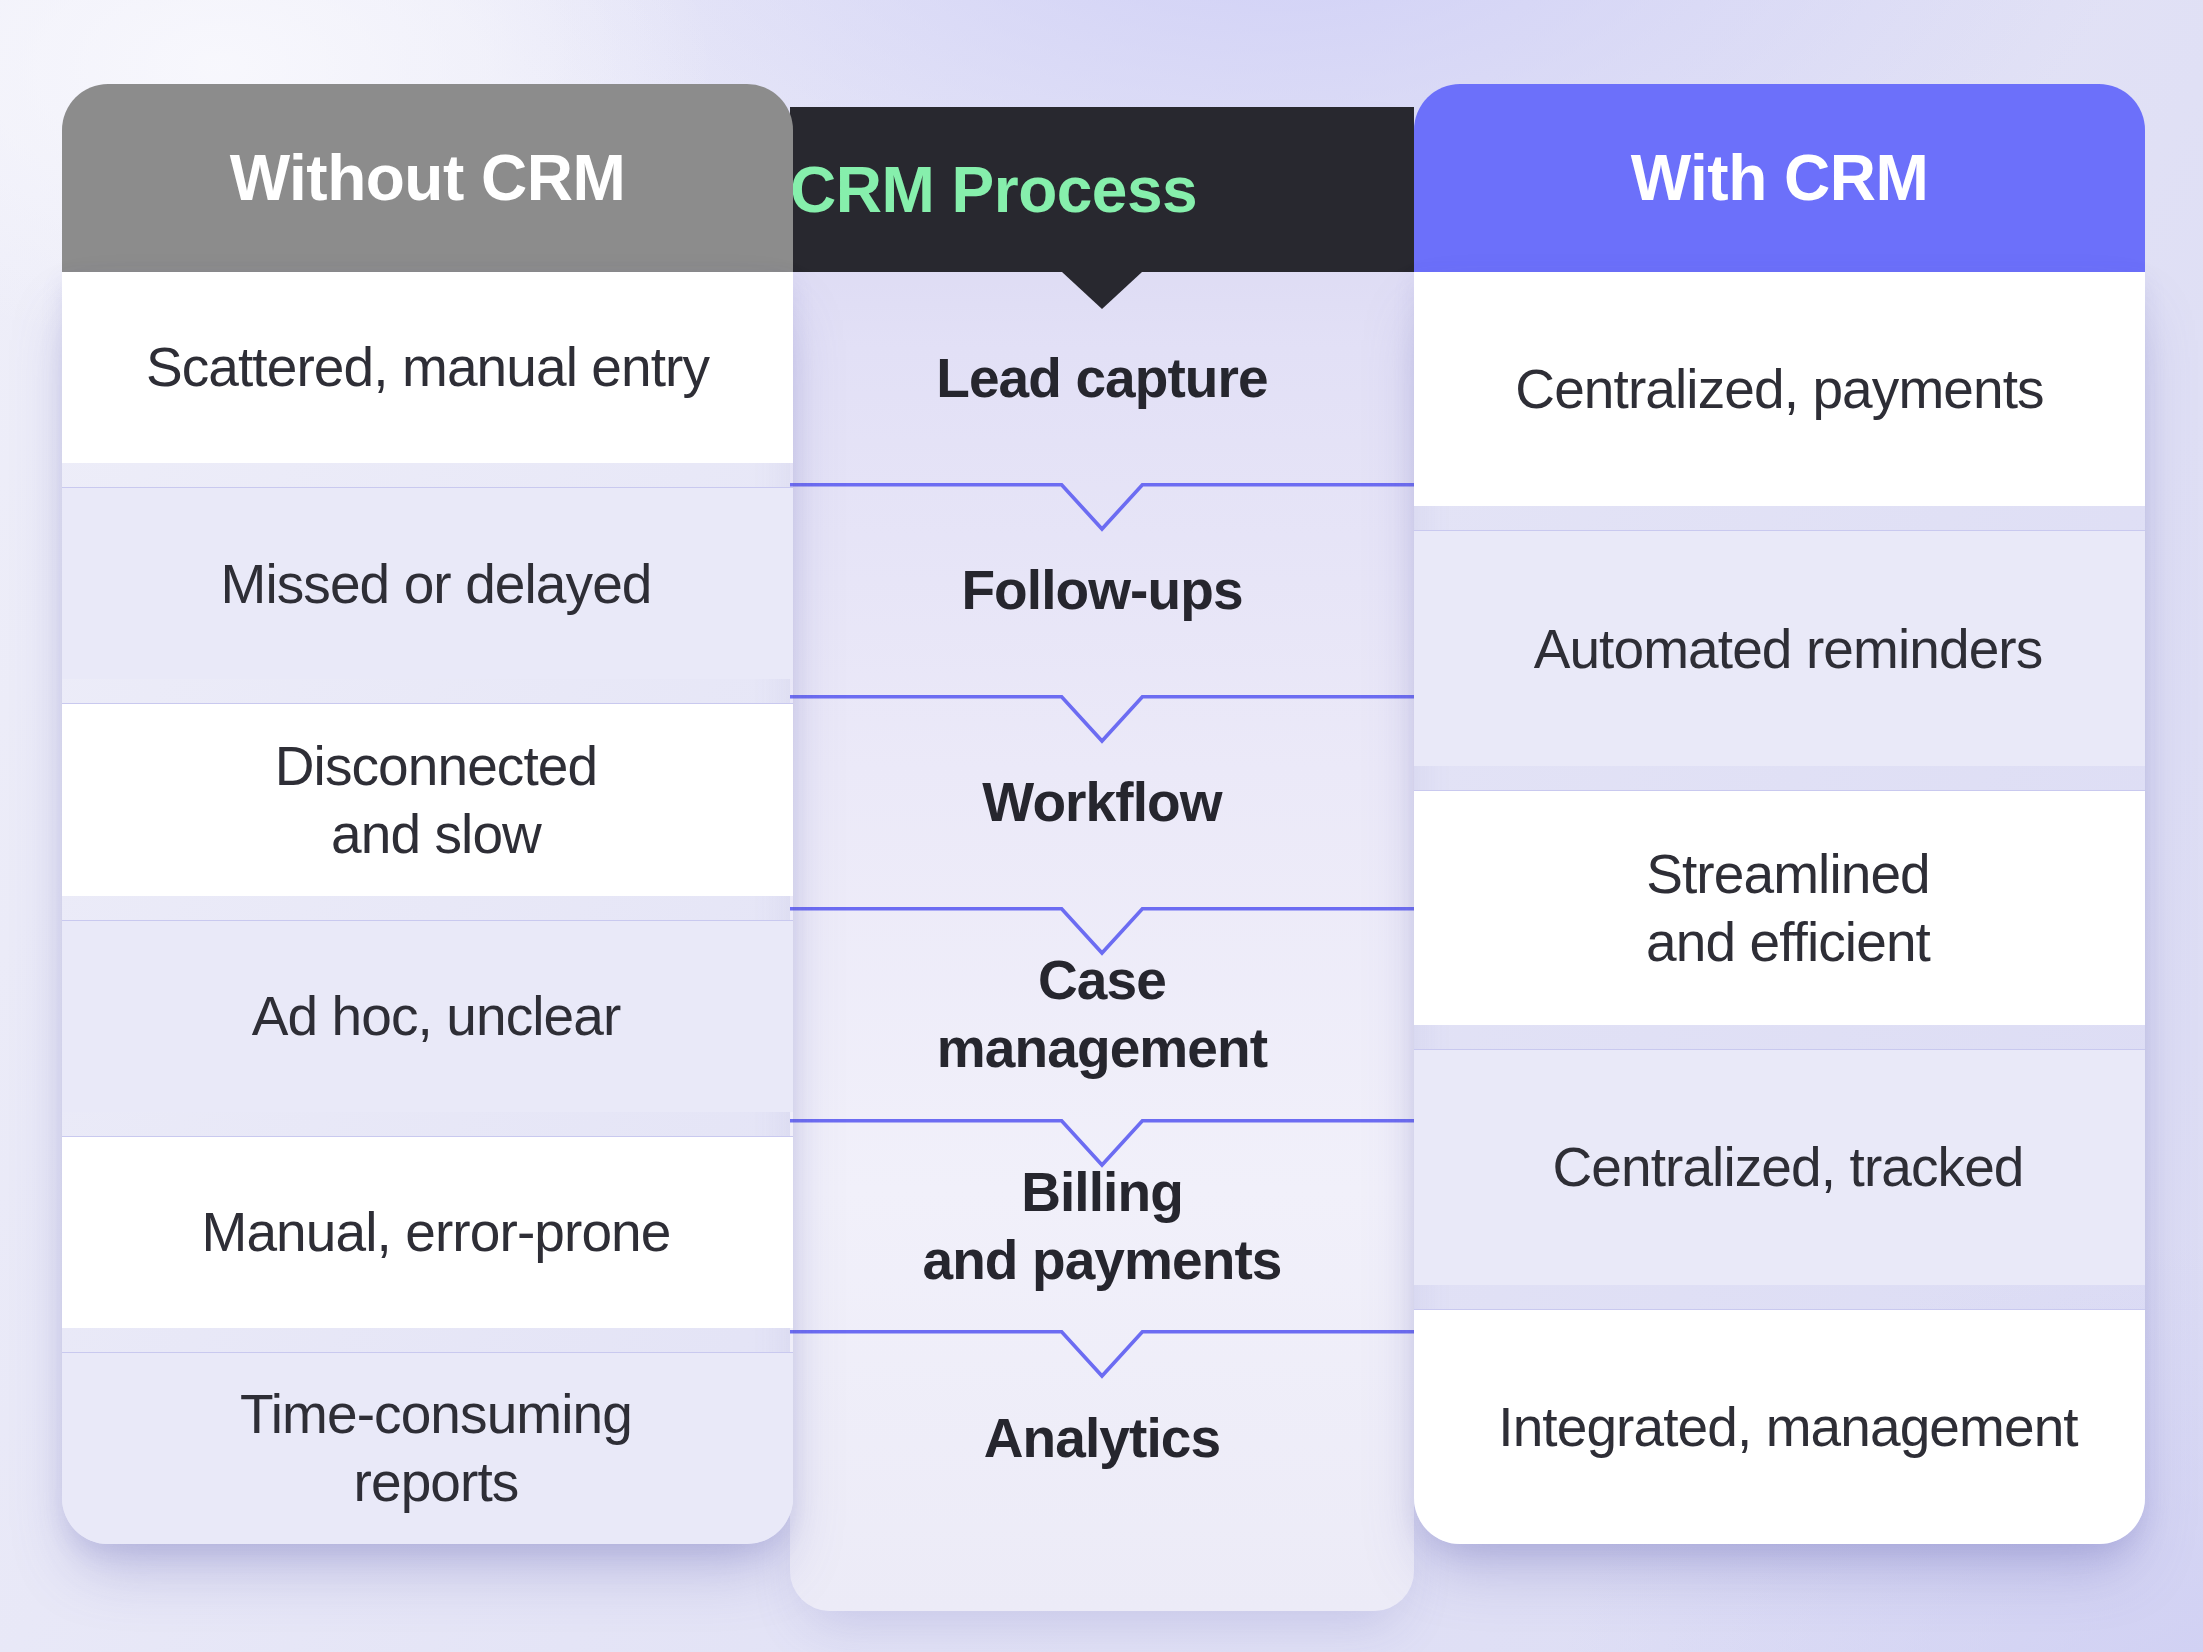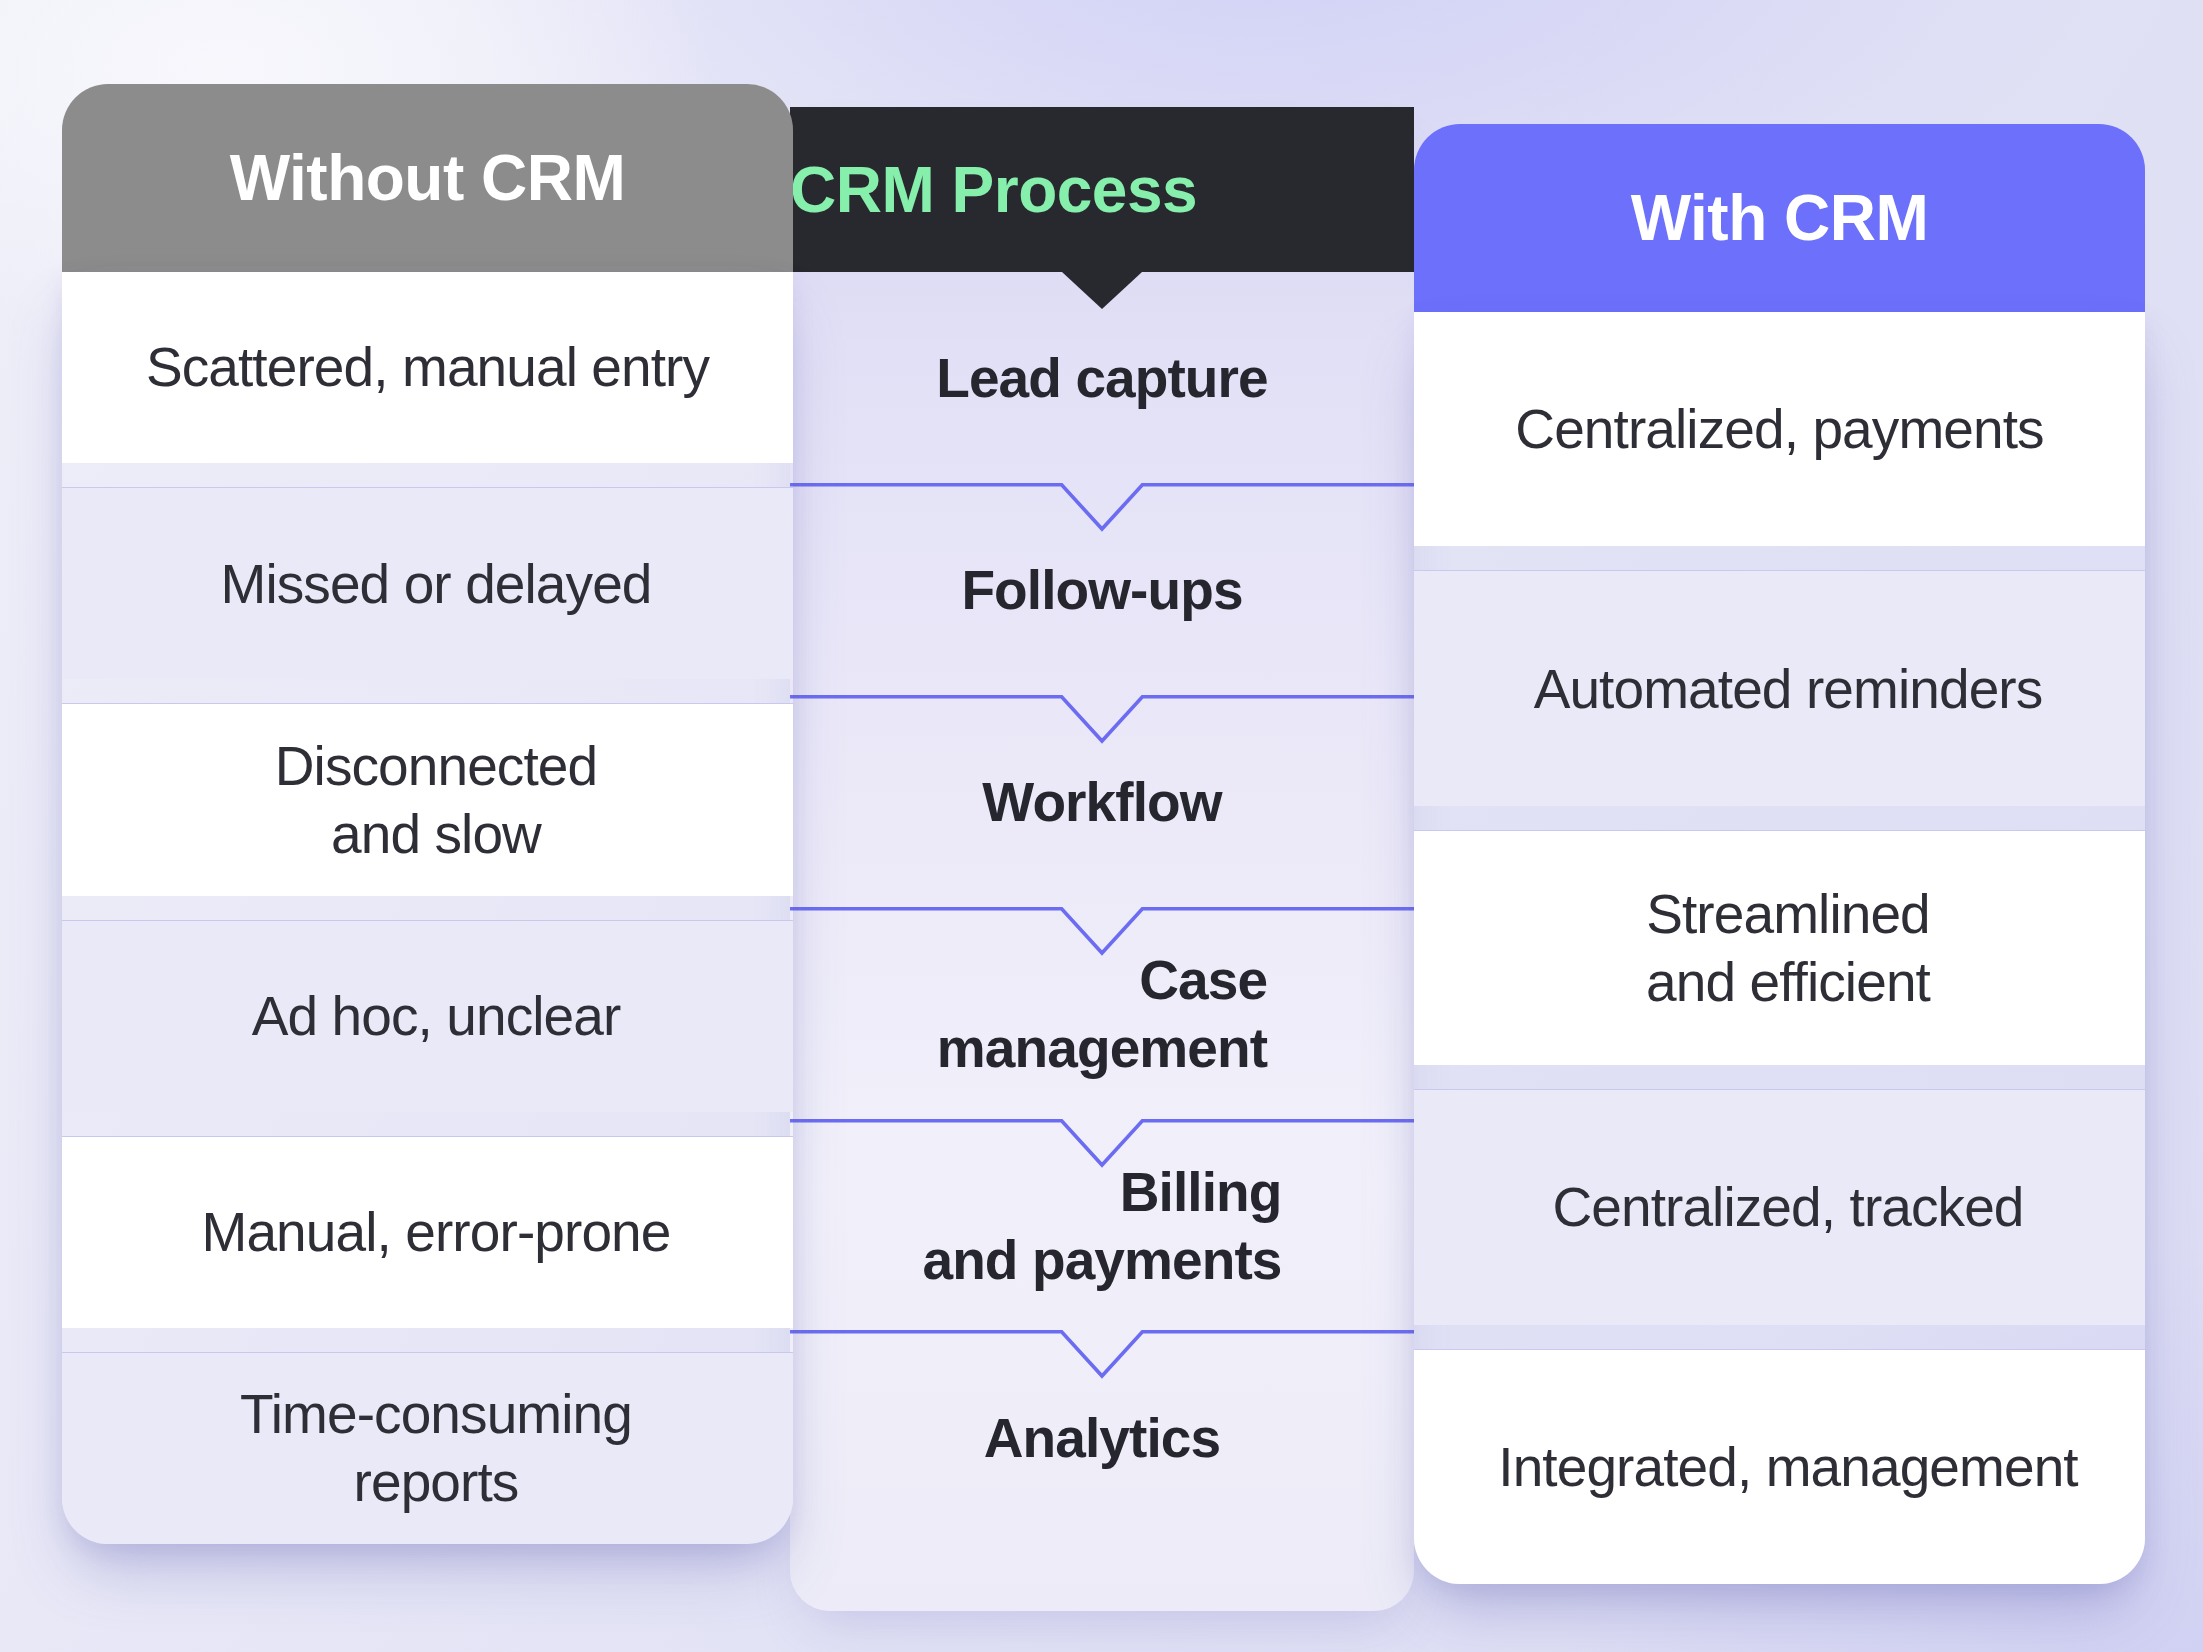--- a/index.html
+++ b/index.html
@@ -24,21 +24,21 @@
     background:linear-gradient(180deg,#d7d5f1 0%,#e2e0f6 16%,#ebe9f8 44%,#f1f0fa 72%,#ecebf7 100%);
     border-radius:0 0 40px 40px;
     box-shadow:0 27.5px 51px -16.5px rgba(99,99,180,.22);
   }
   .mid-rows{
     position:absolute;left:0;top:165px;width:100%;height:1272px;
     display:flex;flex-direction:column;
   }
   .mid-cell{
     flex:1 1 0;display:flex;align-items:center;justify-content:center;
-    text-align:right;
+    text-align:center;
     font-size:55px;font-weight:bold;color:#26262e;
     letter-spacing:-0.9px;line-height:1.24;white-space:pre-line;
   }
   .sep{position:absolute;left:0;width:624px;height:59px;overflow:visible;}
 
   
   .mid-header{
     position:absolute;left:790px;top:107px;width:624px;height:165px;
     background:#28282f;
     display:flex;align-items:center;justify-content:flex-start;
@@ -55,21 +55,21 @@
   
   .col{position:absolute;top:84px;width:731px;}
   .col.left{left:62px;border-radius:20px;}
   .col.right{left:1414px;}
   .col-header{
     height:188px;border-radius:46px 46px 0 0;
     display:flex;align-items:center;justify-content:center;
     color:#ffffff;font-size:64px;font-weight:bold;letter-spacing:-0.5px;
   }
   .col-header.gray{background:#8c8c8c;}
-  .col-header.purple{background:#6c70fa;margin-top:40px;}
+  .col-header.purple{background:#6c70fa;}
   .col-body{
     height:1272px;border-radius:0 0 46px 46px;overflow:hidden;
     display:flex;flex-direction:column;
     box-shadow:0 35px 60px -13px rgba(99,99,180,.35), 0 9.2px 22px rgba(99,99,180,.12);
     gap:24px;
   }
   .cell{
     flex:1 1 0;display:flex;align-items:center;justify-content:center;
     text-align:center;
     font-size:55px;color:#2e2e36;letter-spacing:-0.9px;line-height:1.24;

